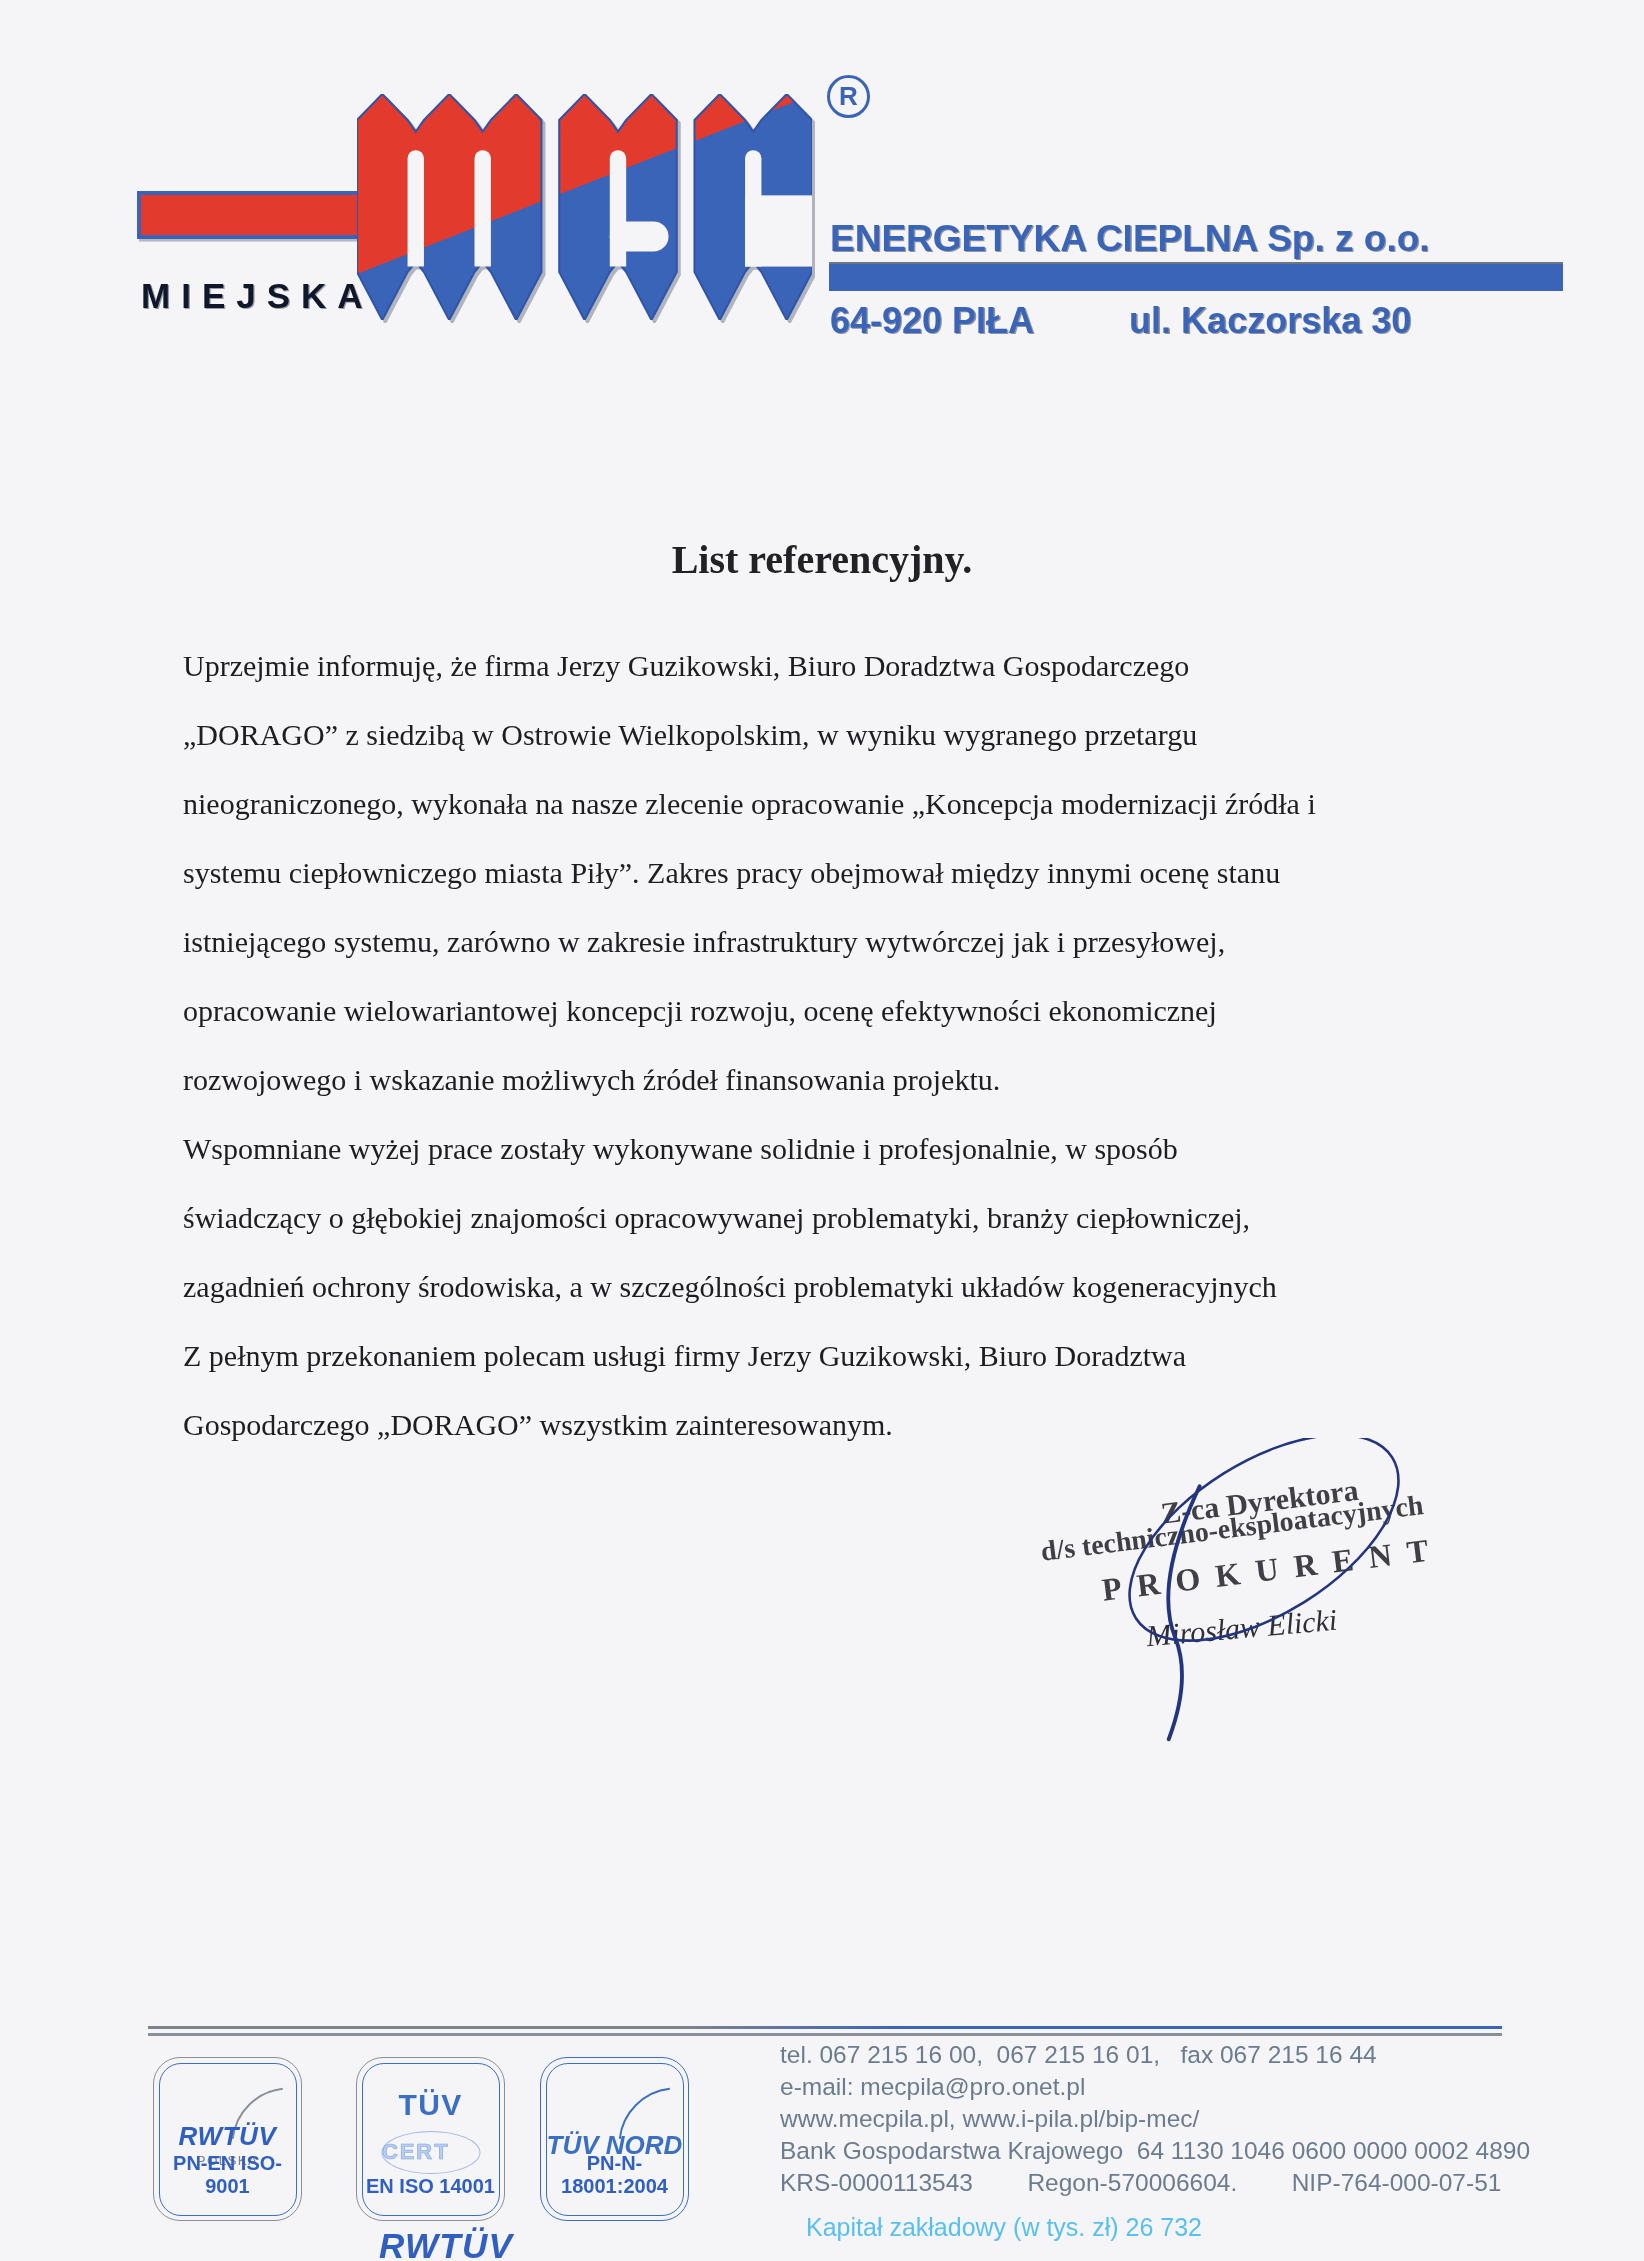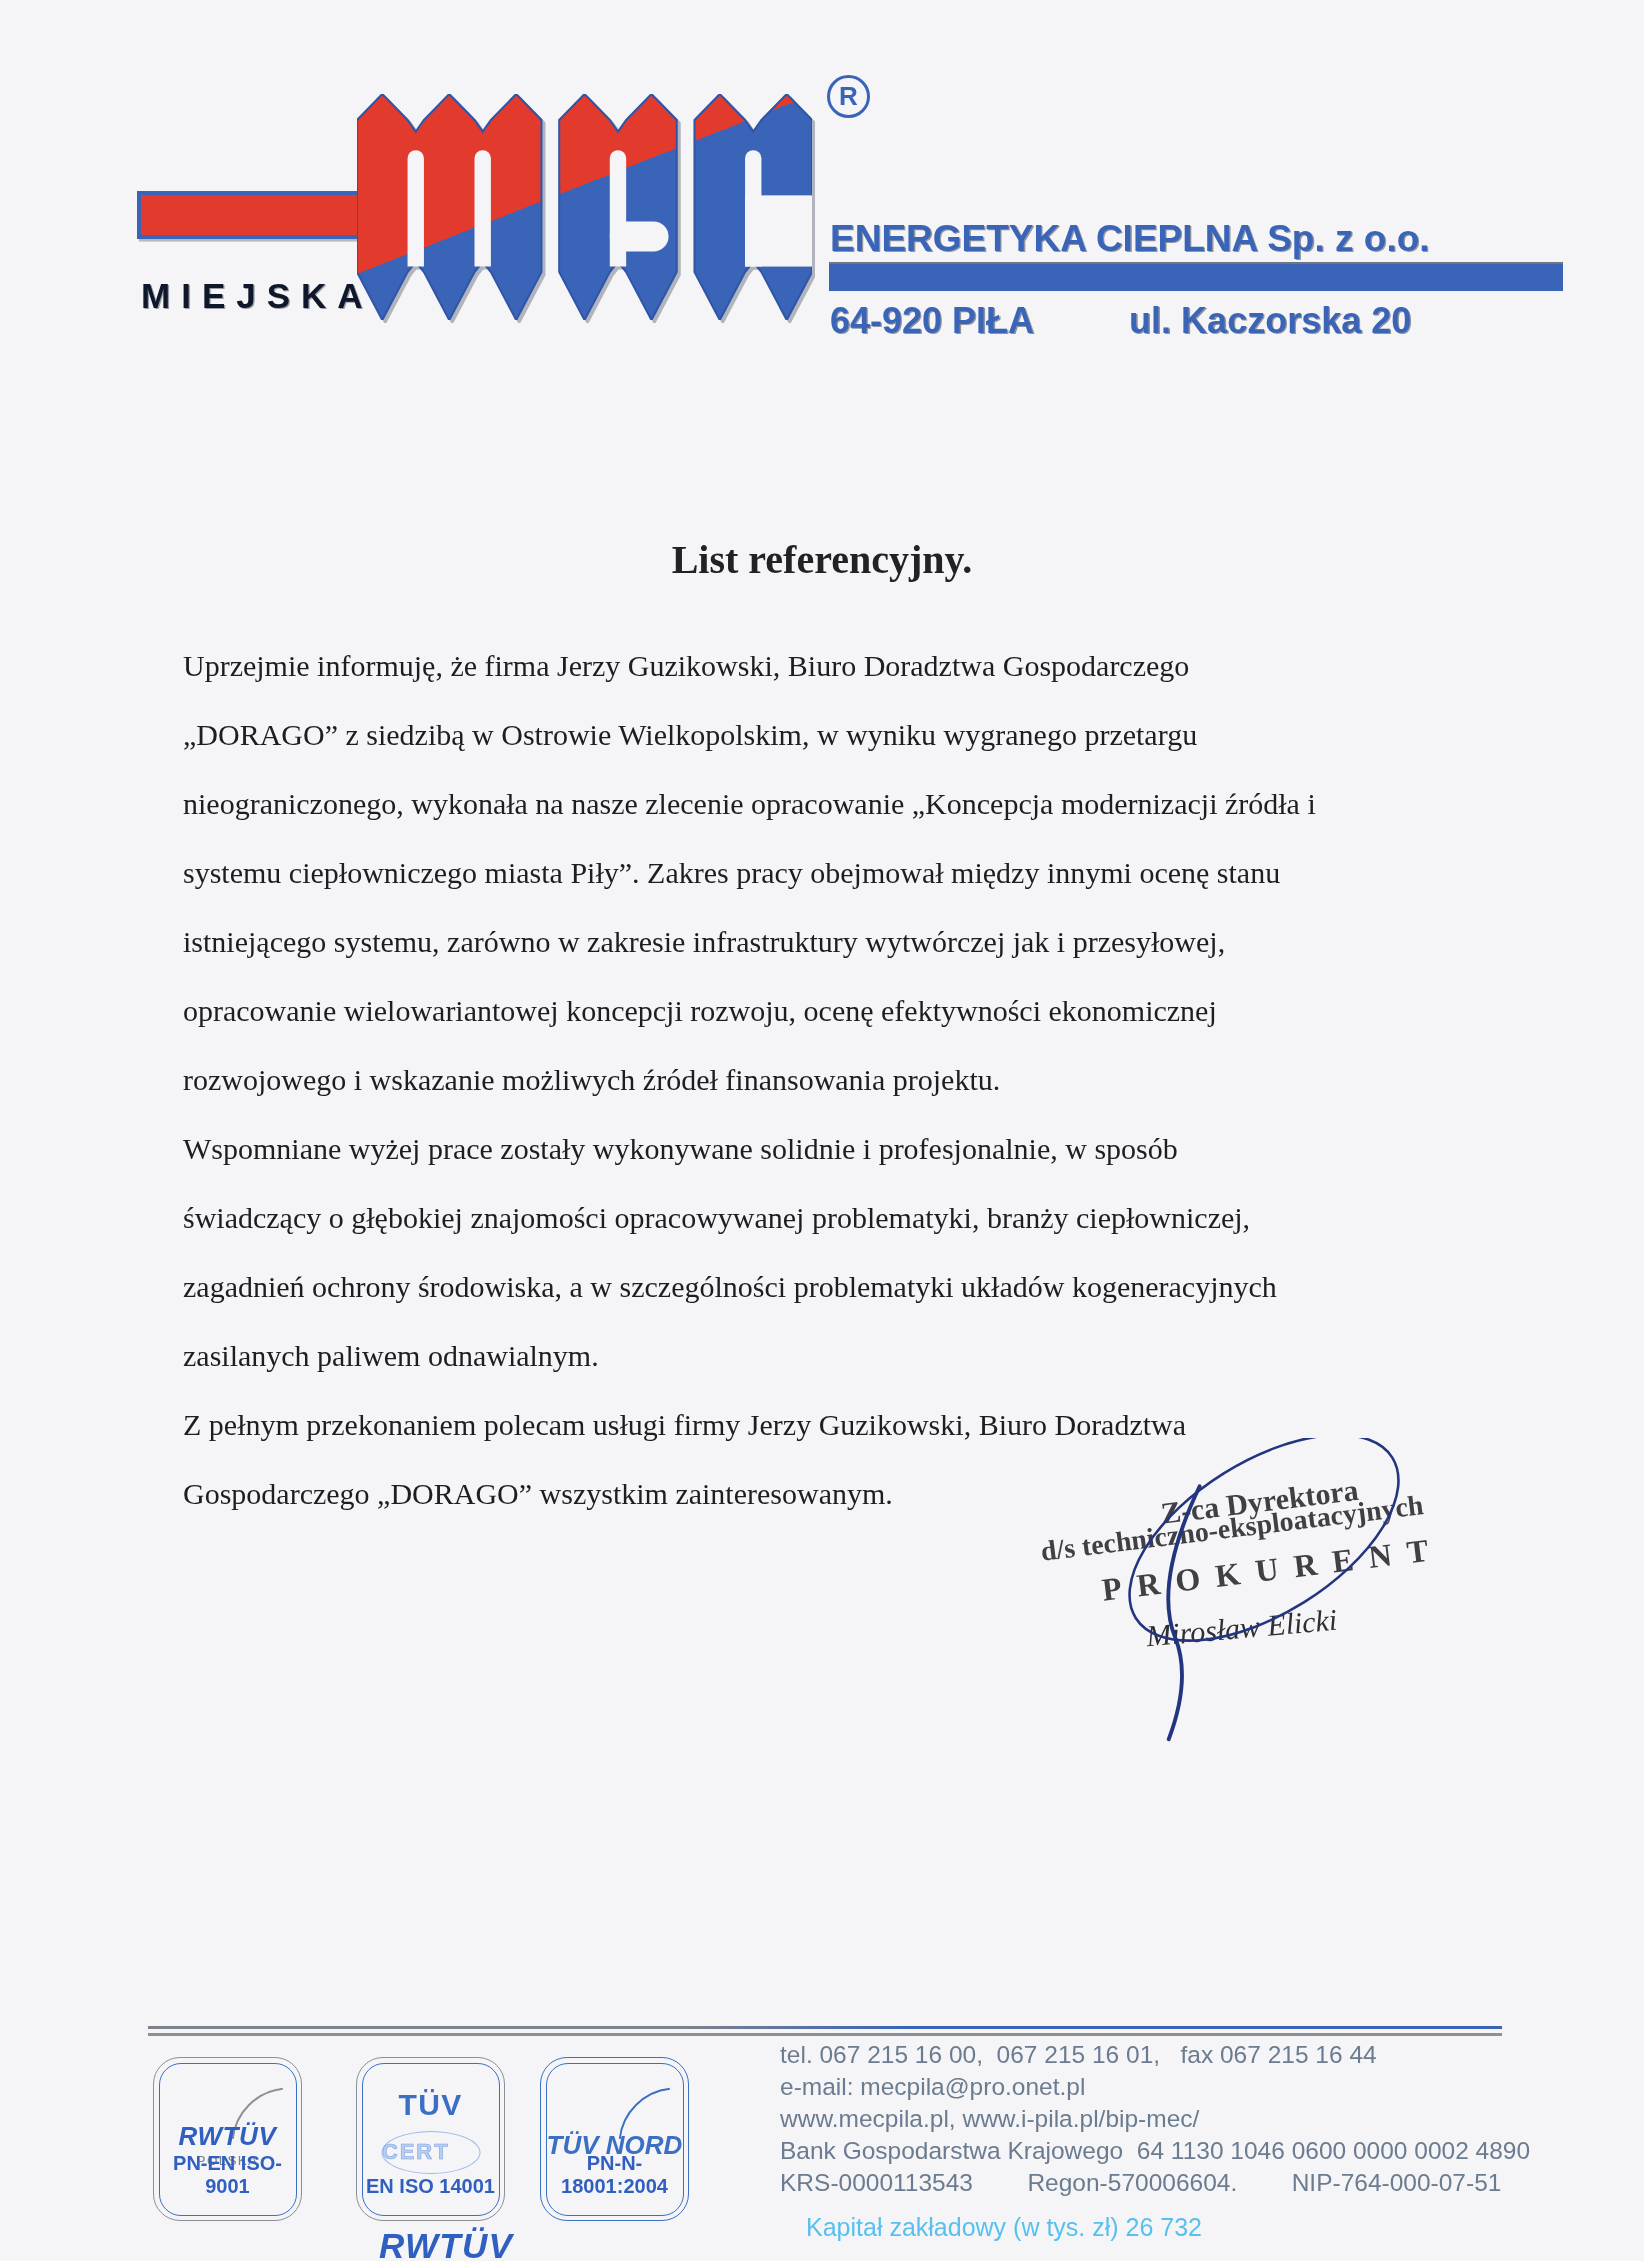--- a/index.html
+++ b/index.html
@@ -104,37 +104,36 @@
     </svg>
   </div>
 
   <div class="rmark">
     <span>R</span>
   </div>
 
   <div class="company">ENERGETYKA CIEPLNA Sp. z o.o.</div>
   <div class="blue-bar"></div>
   <div class="addr">
-    <span>64-920 PIŁA</span><span class="gap"></span><span>ul. Kaczorska 20</span>
+    <span>64-920 PIŁA</span><span class="gap"></span><span>ul. Kaczorska 30</span>
   </div>
 
   <div class="title">List referencyjny.</div>
 
   <div class="body-text">
     <div class="ln">Uprzejmie informuję, że firma Jerzy Guzikowski, Biuro Doradztwa Gospodarczego</div>
     <div class="ln">„DORAGO” z siedzibą w Ostrowie Wielkopolskim, w wyniku wygranego przetargu</div>
     <div class="ln">nieograniczonego, wykonała na nasze zlecenie opracowanie „Koncepcja modernizacji źródła i</div>
     <div class="ln">systemu ciepłowniczego miasta Piły”. Zakres pracy obejmował między innymi ocenę stanu</div>
     <div class="ln">istniejącego systemu, zarówno w zakresie infrastruktury wytwórczej jak i przesyłowej,</div>
     <div class="ln">opracowanie wielowariantowej koncepcji rozwoju, ocenę efektywności ekonomicznej</div>
     <div class="ln">rozwojowego i wskazanie możliwych źródeł finansowania projektu.</div>
     <div class="ln">Wspomniane wyżej prace zostały wykonywane solidnie i profesjonalnie, w sposób</div>
     <div class="ln">świadczący o głębokiej znajomości opracowywanej problematyki, branży ciepłowniczej,</div>
     <div class="ln">zagadnień ochrony środowiska, a w szczególności problematyki układów kogeneracyjnych</div>
-    <div class="ln">zasilanych paliwem odnawialnym.</div>
     <div class="ln">Z pełnym przekonaniem polecam usługi firmy Jerzy Guzikowski, Biuro Doradztwa</div>
     <div class="ln">Gospodarczego „DORAGO” wszystkim zainteresowanym.</div>
   </div>
 
   <div class="stamp stamp1">Z-ca Dyrektora</div>
   <div class="stamp stamp2">d/s techniczno-eksploatacyjnych</div>
   <div class="stamp stamp3">PROKURENT</div>
   <div class="stamp-name">Mirosław Elicki</div>
 
   <div class="sig-svg">

